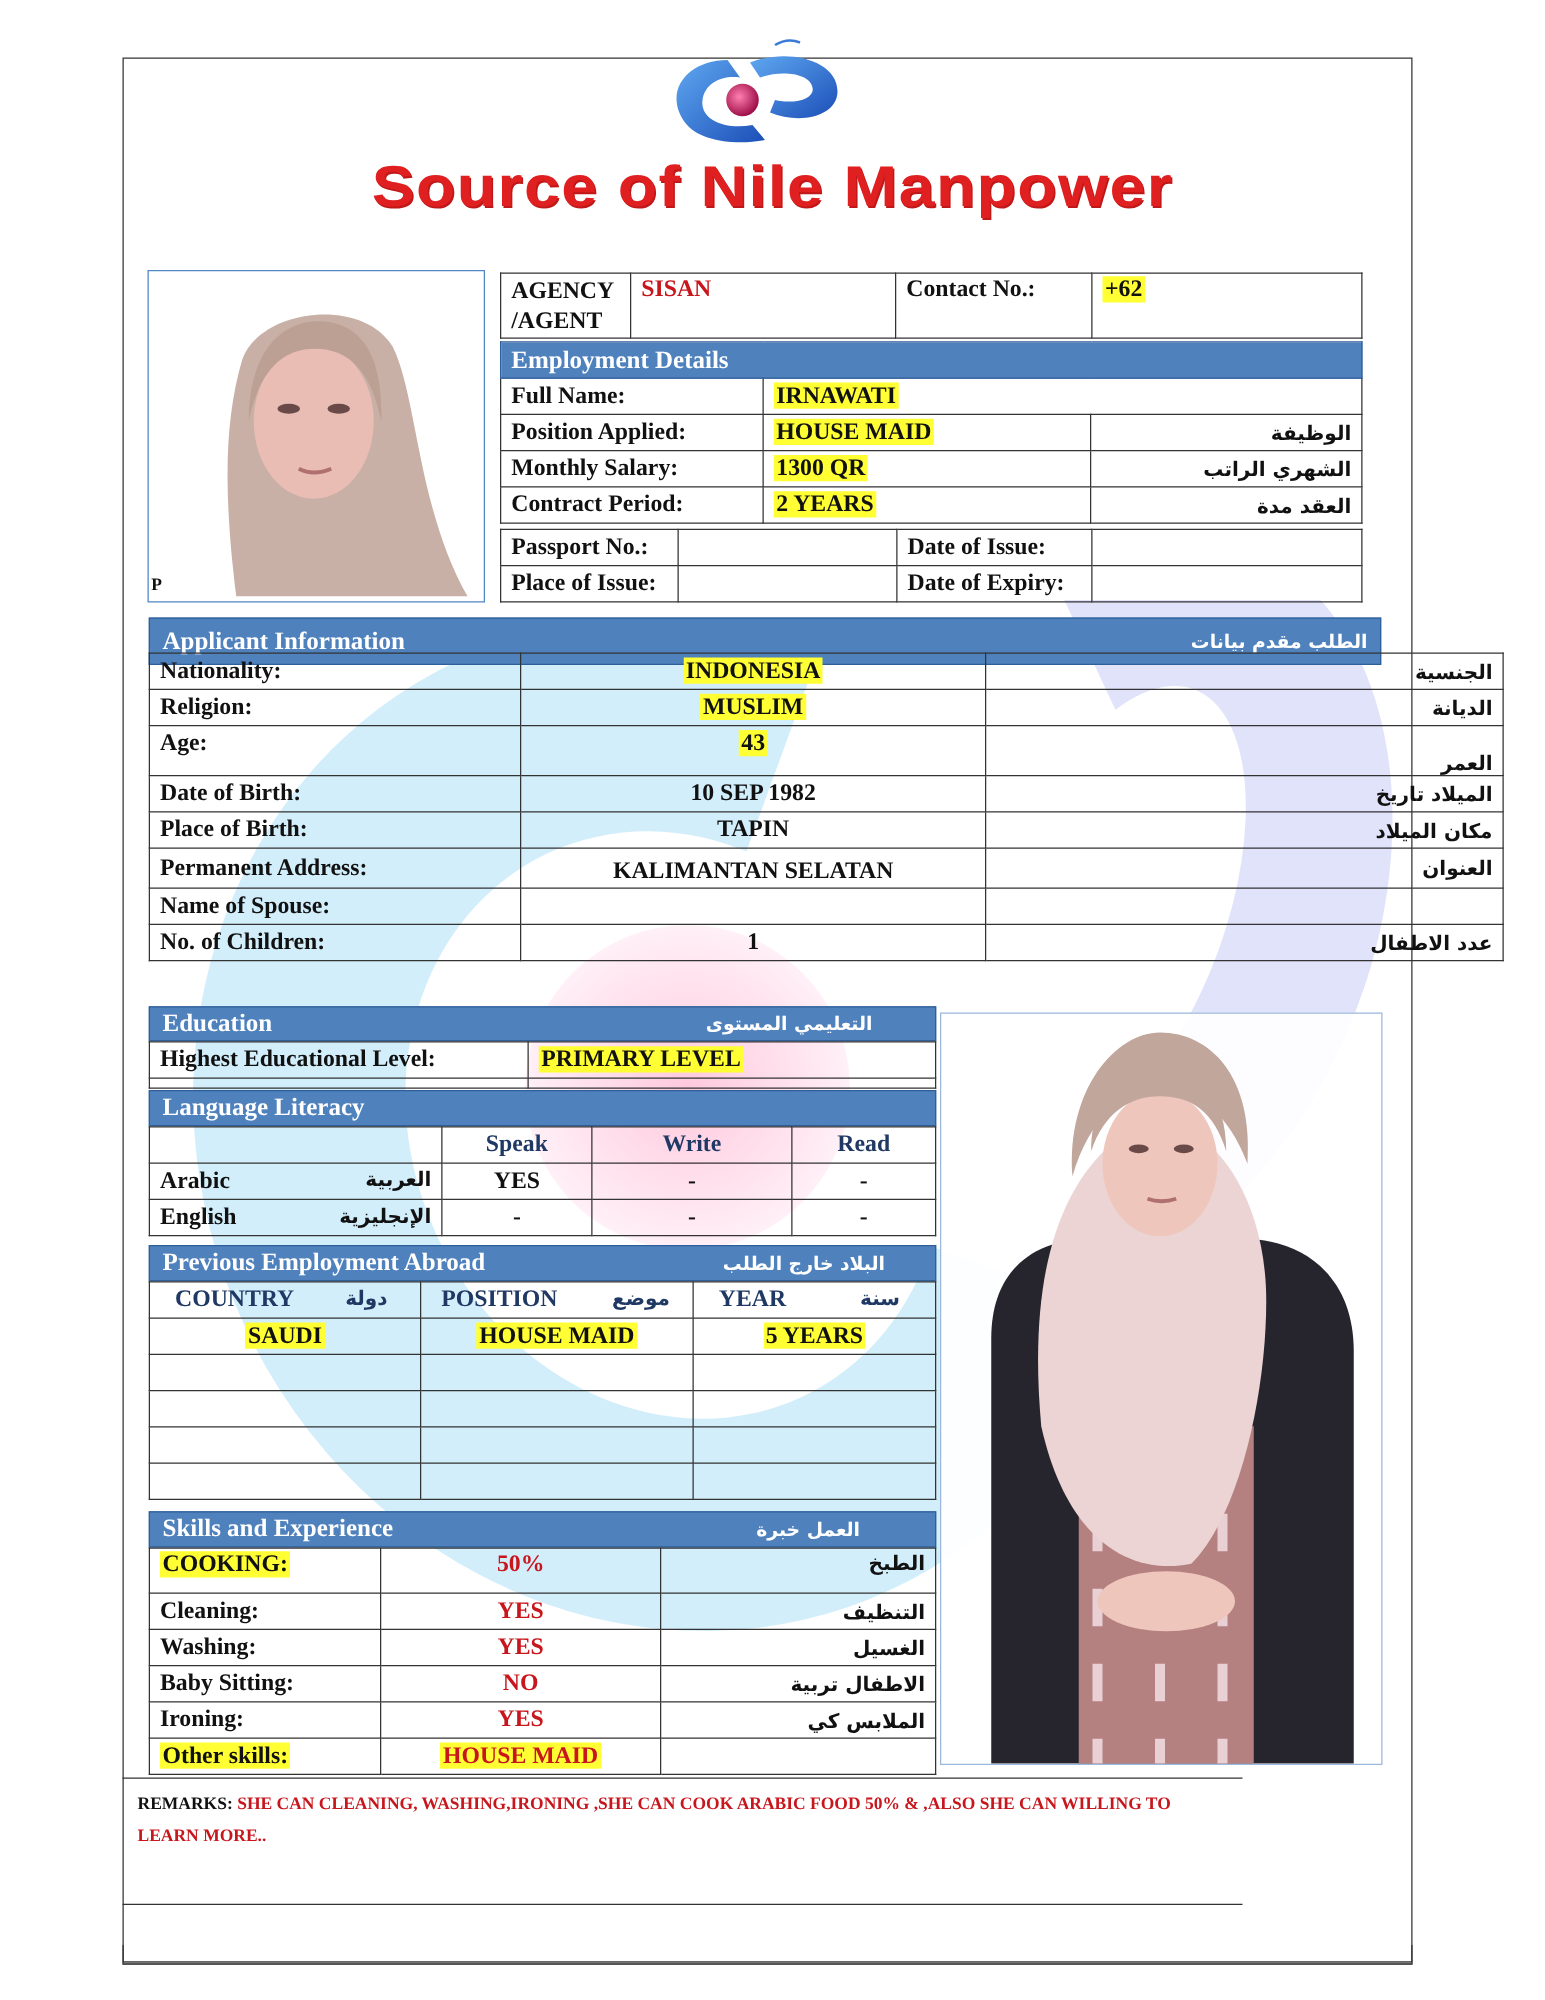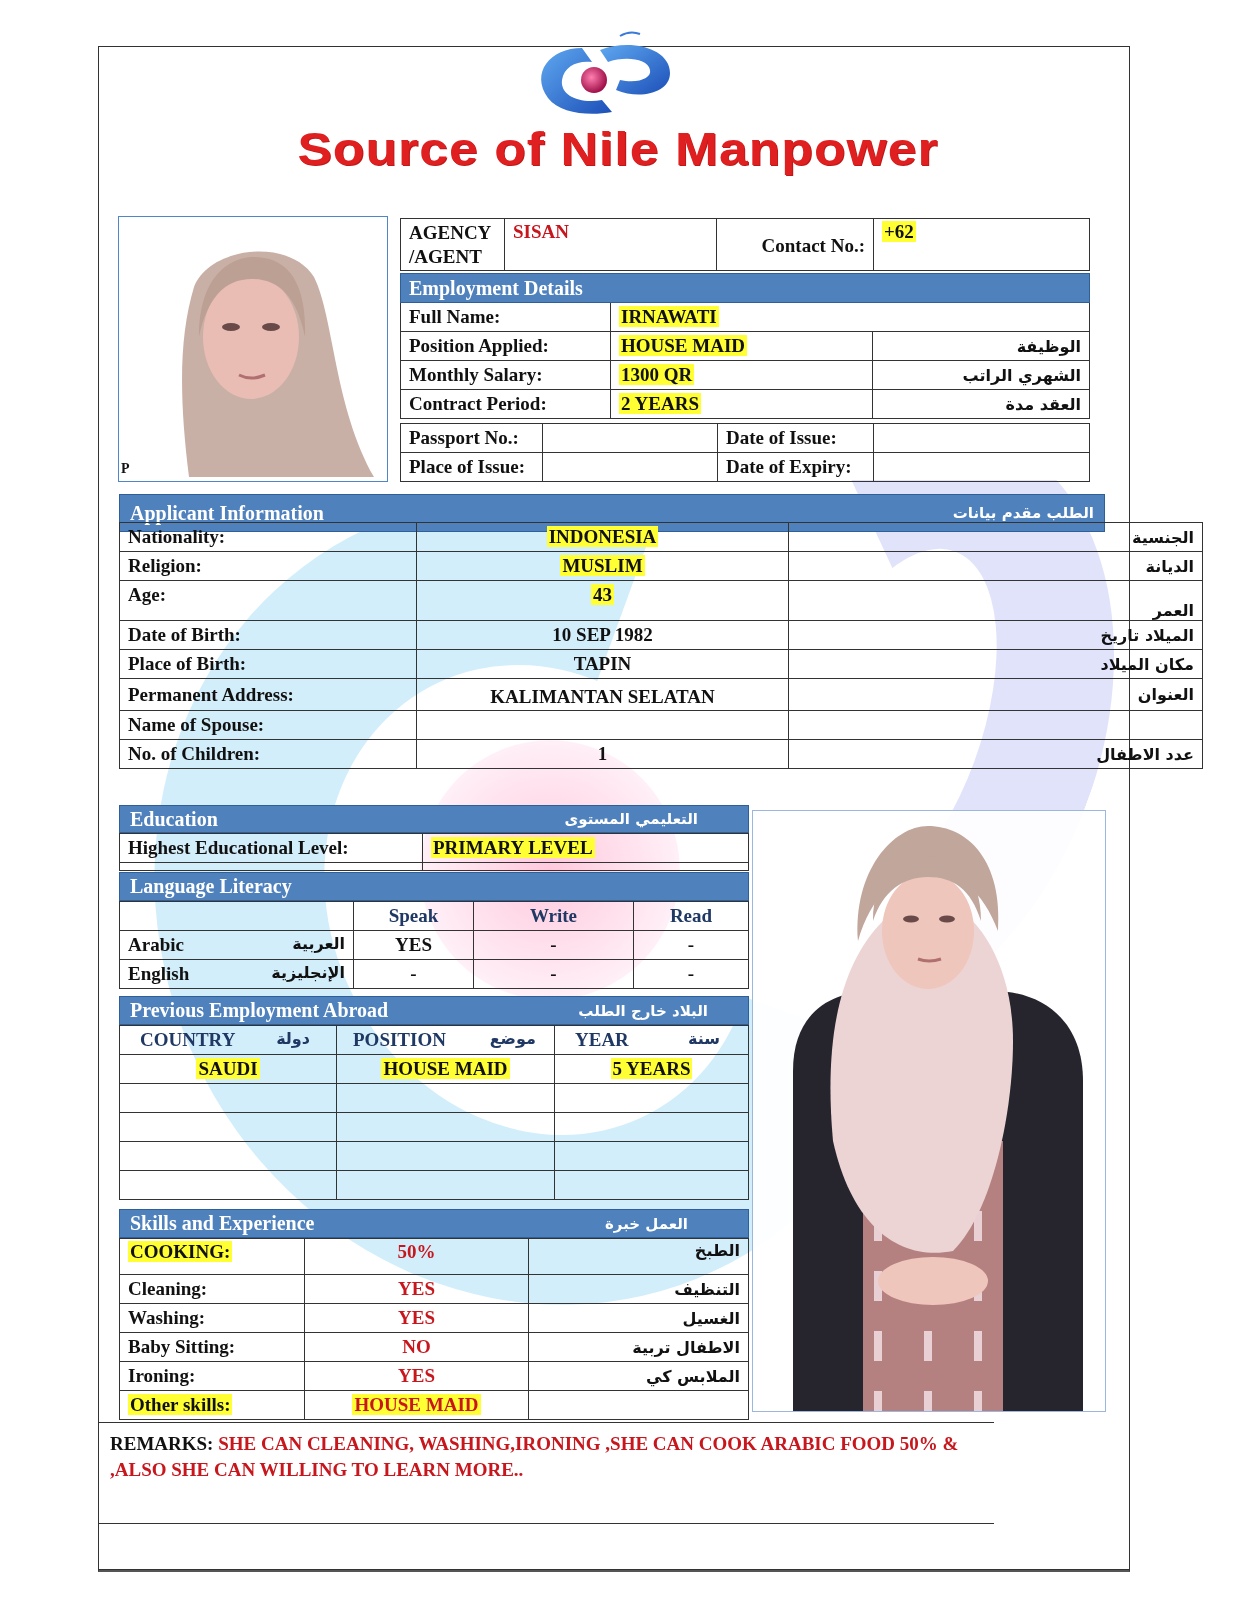--- a/index.html
+++ b/index.html
@@ -35,21 +35,21 @@
   .red { color: #c8161d; }
   .ar { direction: rtl; text-align: right; font-family: "DejaVu Sans", sans-serif; font-size: 16px; font-weight: bold; }
   .center { text-align: center; }
   .hdr { background: #4f81bd; color: #fff; font-size: 20px; font-weight: bold; height: 29px; border: 1px solid #2f5f98; }
   .hdr-row { position: absolute; background: #4f81bd; color: #fff; font-size: 20px; font-weight: bold;
              display: flex; justify-content: space-between; align-items: center; padding: 0 10px; border: 1px solid #2f5f98; }
   .hdr-row .ar { color: #fff; font-size: 15px; font-weight: bold; }
   .sub-hdr { color: #1f3864; font-weight: bold; }
 
   .remarks { position: absolute; left: 98px; top: 1422px; width: 896px; height: 102px; border-top: 1.5px solid #333; border-bottom: 1.5px solid #333;
-             padding: 8px 12px; font-size: 19px; font-weight: bold; line-height: 26px; font-family: "Liberation Serif", serif; }
+             padding: 8px 12px; font-size: 14px; font-weight: bold; line-height: 26px; font-family: "Liberation Serif", serif; }
 </style>
 </head>
 <body>
 
 <div class="frame"></div>
 <div class="frame-bottom"></div>
 
 <div class="watermark">
   <div class="wm-c"></div>
   <div class="wm-swirl"></div>
@@ -89,21 +89,21 @@
 </div>
 
 <table style="left:400px; top:218px; width:690px;">
   <tbody>
       <tr style="height:52px;">
     <td style="width:104px; line-height:24px; vertical-align:top; padding-top:2px;">
       <div>AGENCY</div>
       <div>/AGENT</div>
     </td>
     <td style="width:212px; vertical-align:top; padding-top:2px;" class="red">SISAN</td>
-    <td style="width:157px; vertical-align:top; padding-top:16px;text-align:right;">Contact No.:</td>
+    <td style="width:157px; vertical-align:top; padding-top:2px;">Contact No.:</td>
     <td style="vertical-align:top; padding-top:2px;"><span class="hl">+62</span></td>
   </tr>
 </tbody>
   </table>
 
 <table style="left:400px; top:273px; width:690px;">
   <tbody>
       <tr>
         <td colspan="3" class="hdr">Employment Details</td>
       </tr>

